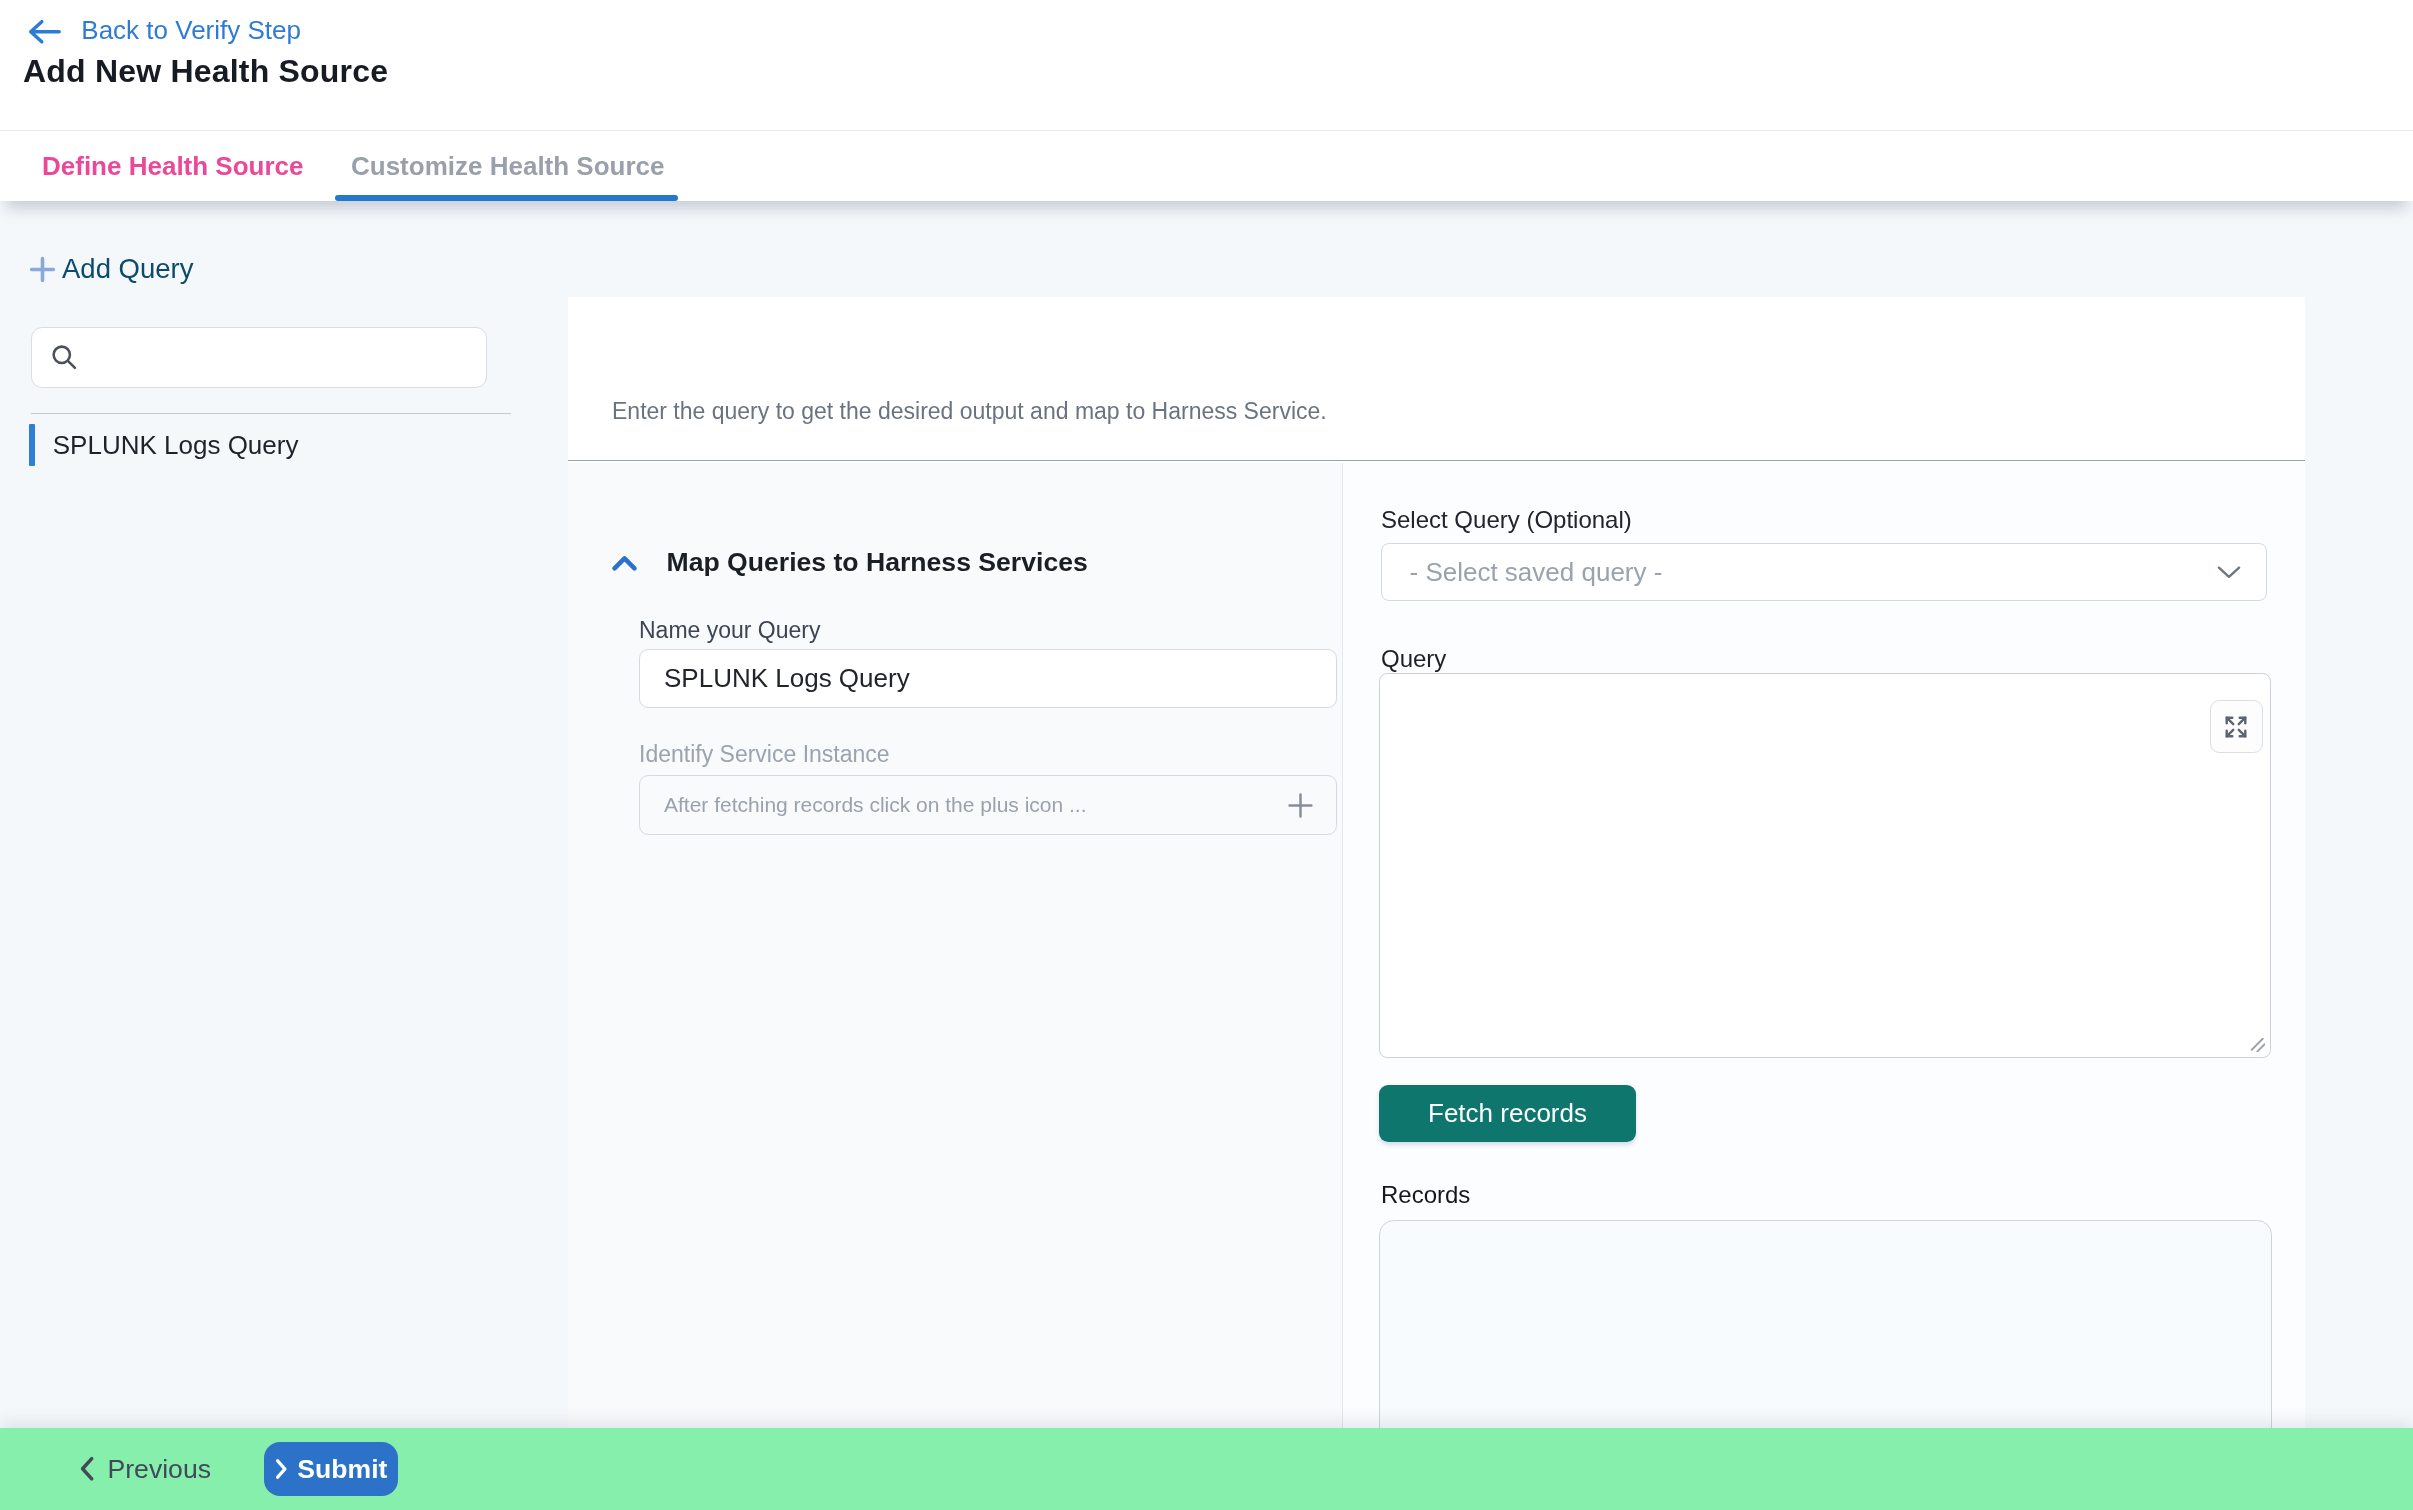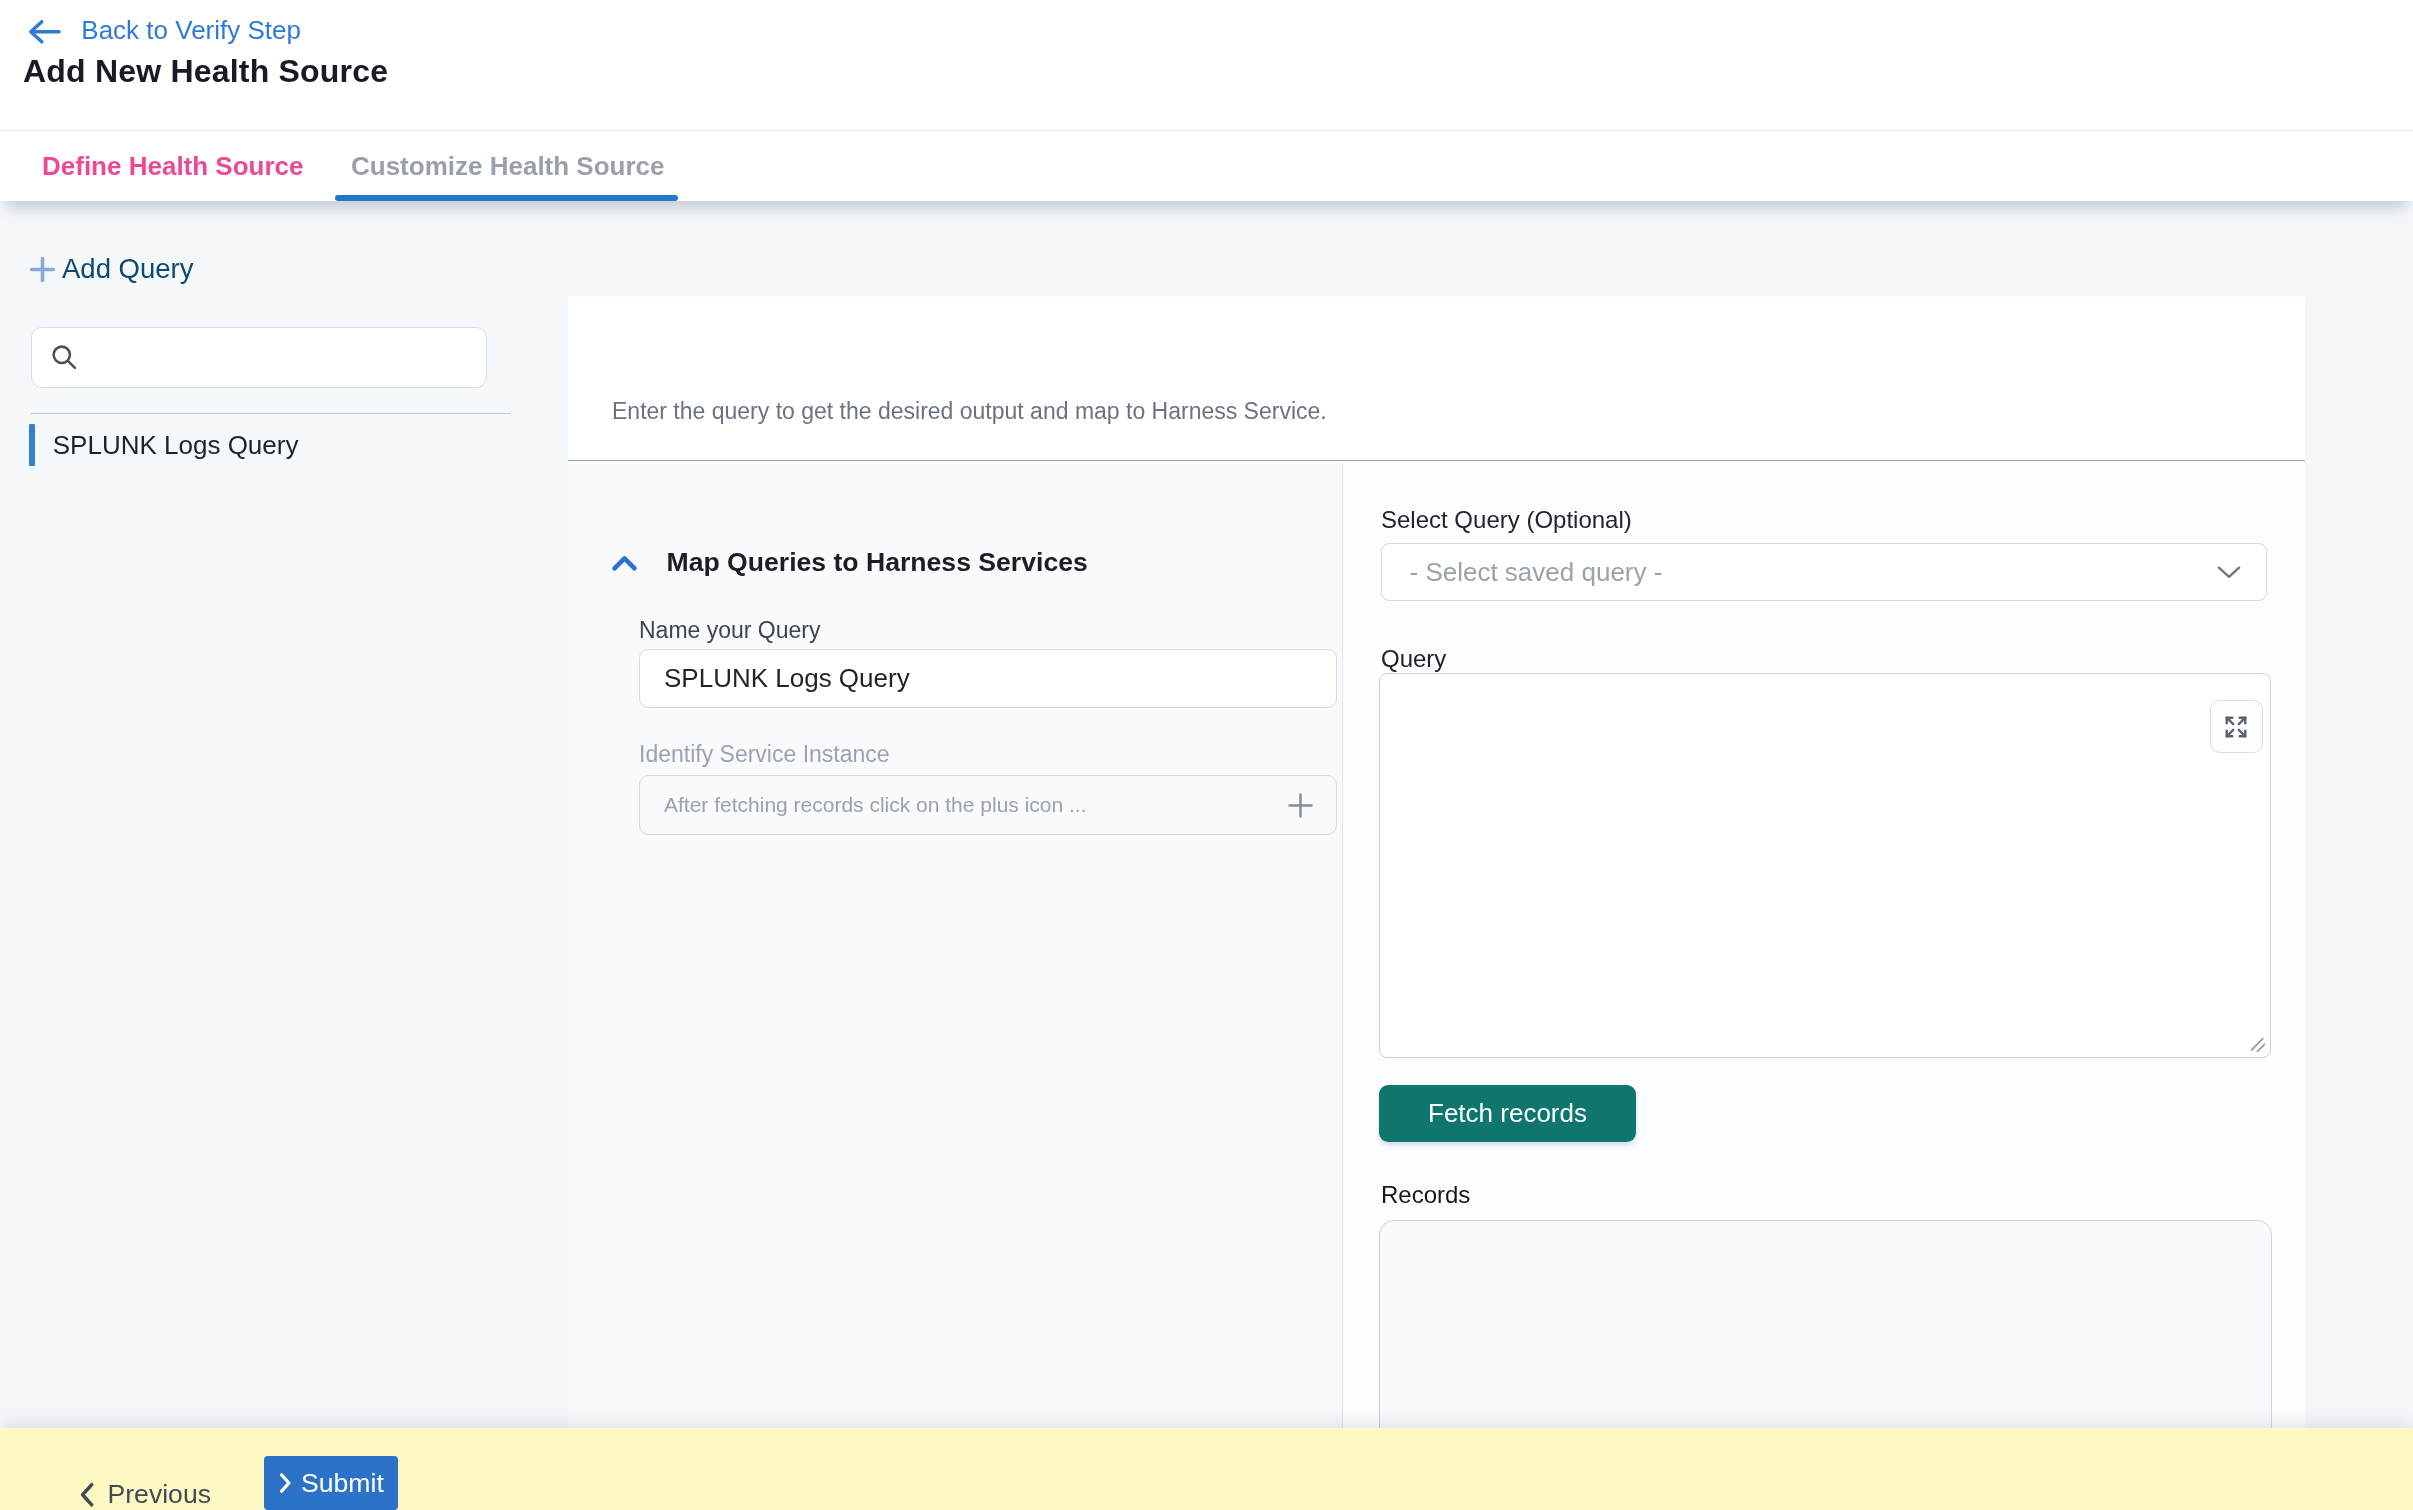--- a/index.html
+++ b/index.html
@@ -102,29 +102,29 @@
     box-shadow:0 2.7px 4.6px rgba(45,75,125,0.18); cursor:default;
   }
   .lbl-records { position:absolute; top:718px; left:38px; color:#15181d; }
   .records-box {
     position:absolute; top:757px; left:36px; width:893px; height:367px;
     background:#f8fbfd; border:1.8px solid #ced3da; border-radius:14.7px;
   }
 
   
   .footer {
-    position:absolute; bottom:0; left:0; right:0; height:82px; background:#fef9c3;
+    position:absolute; bottom:0; left:0; right:0; height:82px; background:#86efac;
     box-shadow:0 -7.3px 14.7px rgba(45,55,75,0.10); z-index:10;
-    display:flex; align-items:flex-end;
+    display:flex; align-items:center;
   }
   .prev-btn { margin-left:78px; display:flex; align-items:center; gap:13px; cursor:pointer; }
   .prev-label { font-size:26.6px; font-weight:500; color:#414a58; }
   .submit-btn {
-    margin-left:53px; width:134px; height:54px; background:#2c72c9; border:none; border-radius:4px;
-    color:#fff; font-size:26.6px; font-weight:400; font-family:"Liberation Sans",sans-serif;
+    margin-left:53px; width:134px; height:54px; background:#2c72c9; border:none; border-radius:16px;
+    color:#fff; font-size:26.6px; font-weight:700; font-family:"Liberation Sans",sans-serif;
     display:flex; align-items:center; justify-content:center; gap:9.2px; cursor:pointer;
   }
 </style>
 </head>
 <body>
 
 <div class="app-header">
   <div class="back-row">
     <span>
       <svg width="37" height="27.5" viewBox="0 0 40 30">

